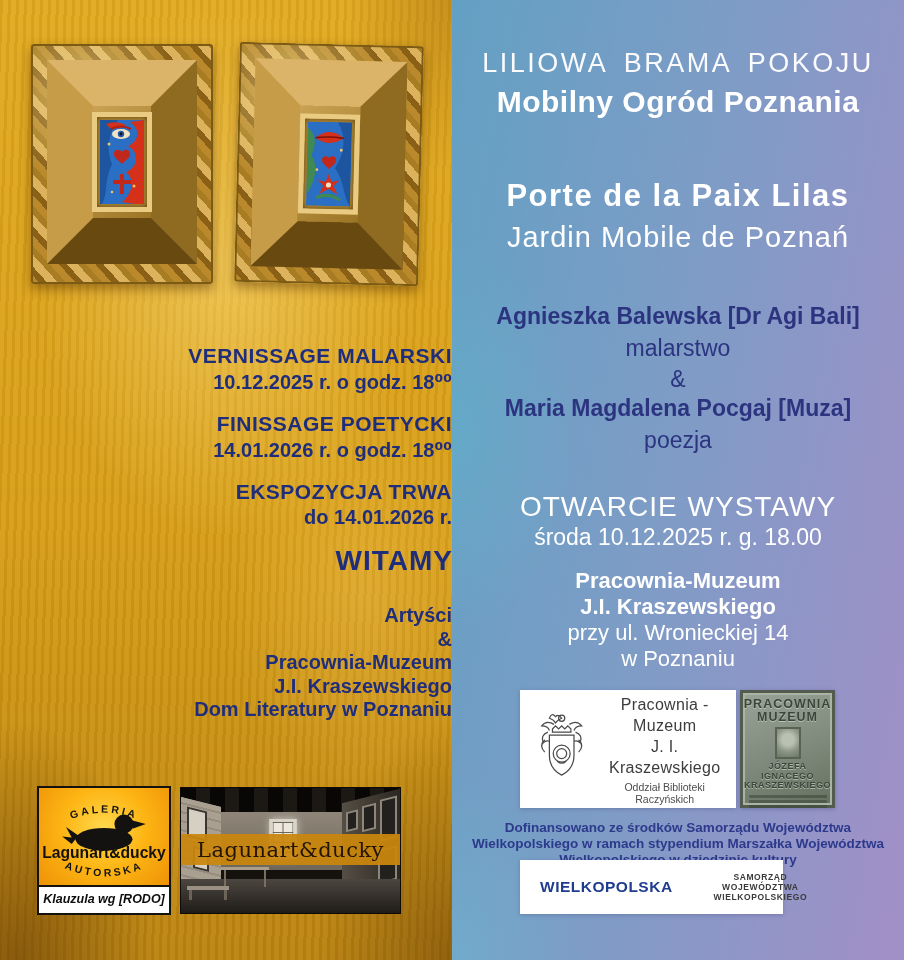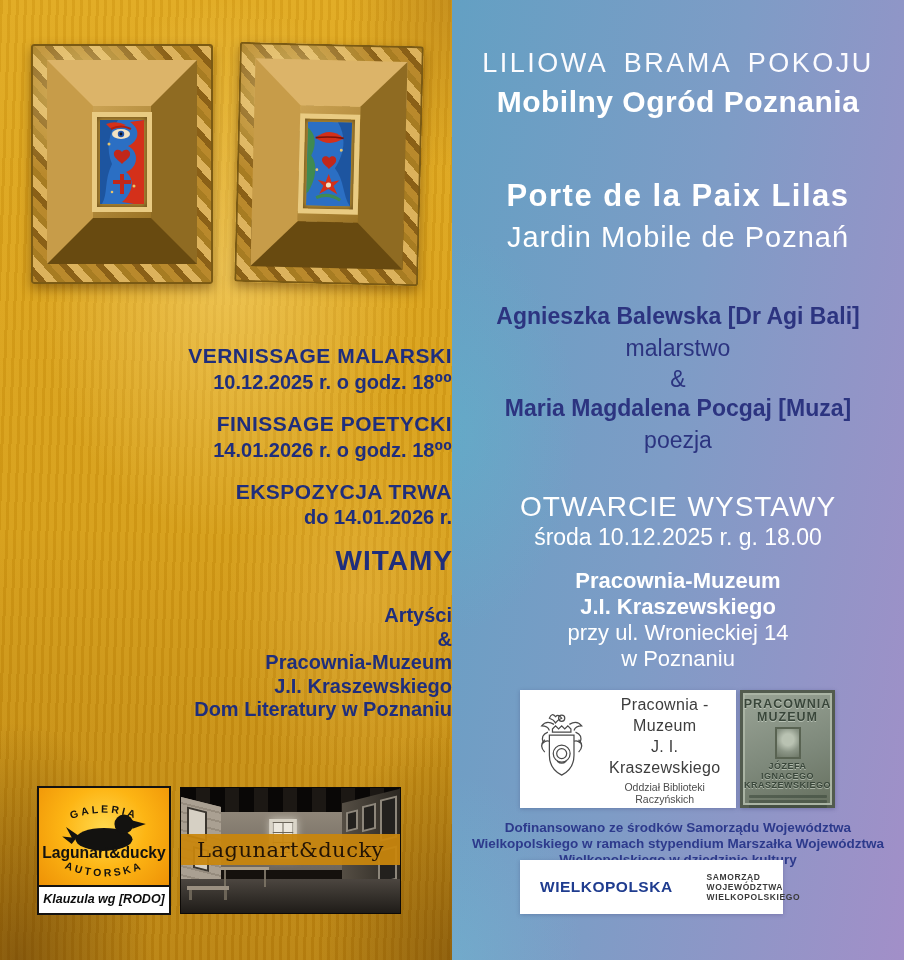--- a/index.html
+++ b/index.html
@@ -130,21 +130,21 @@
     border:2px solid #596352; }
   .plaque-smalltext { margin:4px auto 0; width:78px; }
   .plaque-smalltext div { height:3px; margin:2px 0; background:rgba(56,70,56,.55); border-radius:1px; }
 
   .funding { top:820px; font-size:13.5px; font-weight:700; line-height:16px; color:#2d3a8c; }
 
   .partner-box { position:absolute; left:68px; top:860px; width:263px; height:54px; background:#fff;
     display:flex; align-items:center; padding:0 12px; box-shadow:0 1px 4px rgba(40,40,90,.25); }
   .partner-brand { font-size:15.5px; font-weight:800; letter-spacing:.5px; color:#1f3c8f; margin-left:8px; }
   .partner-divider { width:1px; height:38px; background:#c9c9c9; margin:0 12px 0 14px; }
-  .gov-text { text-align:left; font-size:8.5px; font-weight:800; letter-spacing:.6px; color:#3a3a3a; line-height:10px; margin-left:8px; }
+  .gov-text { text-align:center; font-size:8.5px; font-weight:800; letter-spacing:.6px; color:#3a3a3a; line-height:10px; margin-left:15px; }
 </style>
 </head>
 <body>
 
 <div class="poster">
 
   <div class="left-panel">
     <div class="left-content">
 
       <div class="frames-row">

